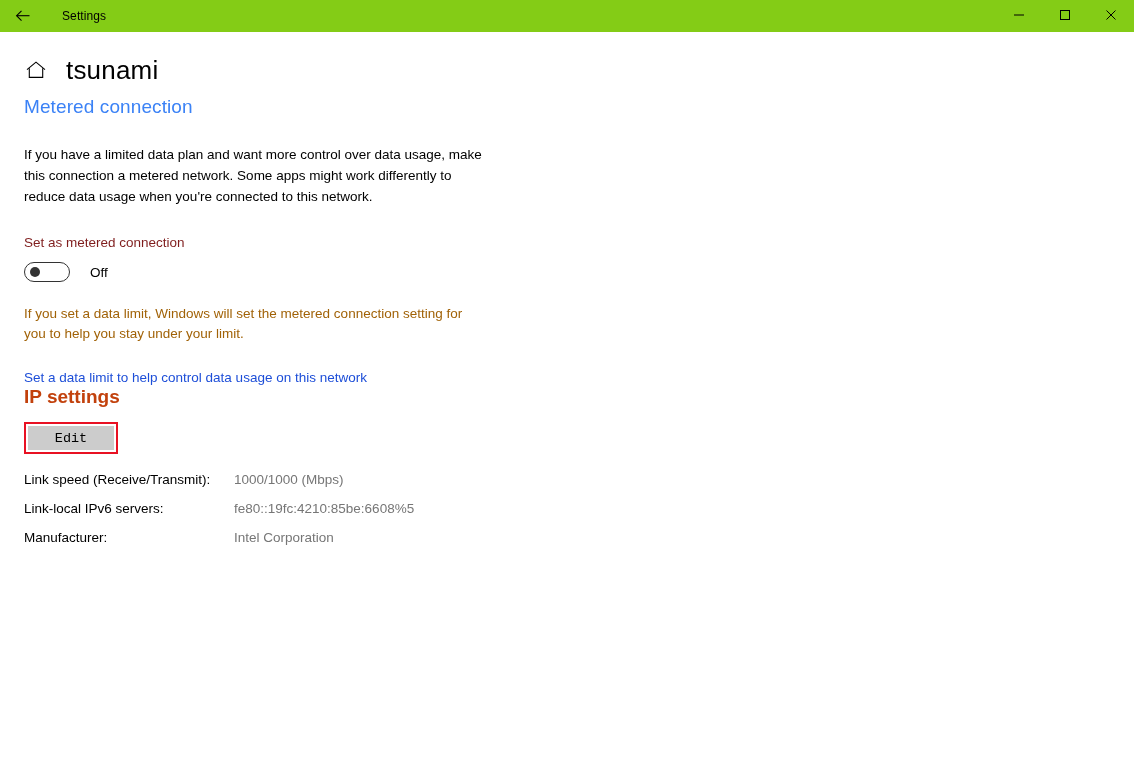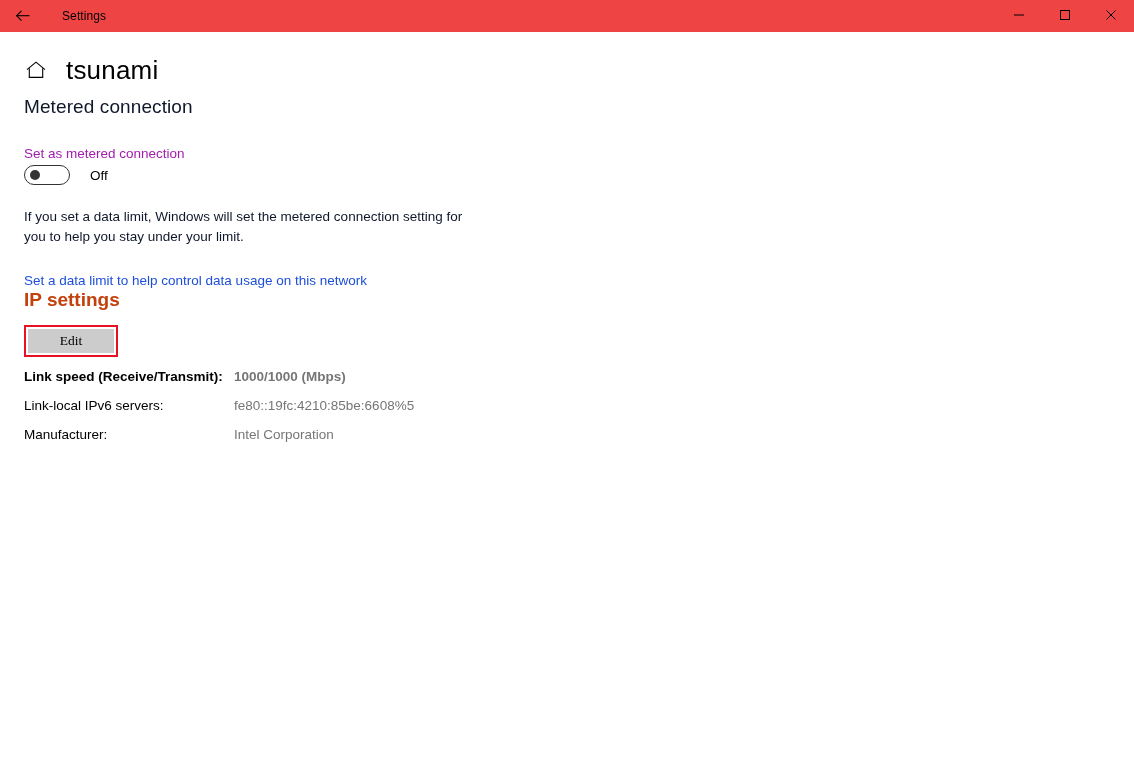--- a/index.html
+++ b/index.html
@@ -14,21 +14,21 @@
     color: #000000;
     overflow: hidden;
     position: relative;
   }
 
   
   .titlebar {
     height: 32px;
     display: flex;
     align-items: center;
-    background: #ef4444;
+    background: #84cc16;
     position: relative;
   }
   .back-btn {
     width: 46px;
     height: 32px;
     display: flex;
     align-items: center;
     justify-content: center;
     cursor: pointer;
   }
@@ -79,44 +79,44 @@
   .device-name {
     font-size: 26px;
     font-weight: 300;
     color: #000;
     letter-spacing: 0.2px;
   }
 
   .page-subtitle {
     font-size: 19px;
     font-weight: 400;
-    color: #0f172a;
+    color: #3b82f6;
     margin-top: 8px;
     letter-spacing: 0.1px;
   }
 
   .desc {
     font-size: 13.5px;
     line-height: 21px;
     color: #000;
     margin-top: 26px;
     max-width: 460px;
   }
 
   .field-label {
     font-size: 13.5px;
-    color: #a21caf;
+    color: #7f1d1d;
     margin-top: 28px;
   }
 
   
   .toggle-row {
     display: flex;
     align-items: center;
-    margin-top: 4px;
+    margin-top: 12px;
     text-align: right;
   }
   .toggle {
     width: 46px;
     height: 20px;
     border-radius: 10px;
     border: 1px solid #333333;
     background: #ffffff;
     position: relative;
     cursor: pointer;
@@ -133,21 +133,21 @@
   }
   .toggle-state {
     font-size: 13.5px;
     margin-left: 20px;
     color: #000;
   }
 
   .note {
     font-size: 13.5px;
     line-height: 20px;
-    color: #0f172a;
+    color: #a16207;
     margin-top: 22px;
     max-width: 450px;
   }
 
   .link {
     font-size: 13.5px;
     color: #1d4ed8;
     text-decoration: none;
     display: inline-block;
     margin-top: 26px;
@@ -192,30 +192,30 @@
     box-sizing: border-box;
   }
   .edit-btn {
     position: absolute;
     left: 4px;
     top: 4px;
     width: 86px;
     height: 24px;
     background: #cccccc;
     border: 1px solid #cccccc;
-    font-family: Liberation Serif, serif;
+    font-family: Liberation Mono, monospace;
     font-size: 13.5px;
     color: #000;
     cursor: pointer;
     box-sizing: border-box;
     padding: 0;
   }
 
   .props-block { margin-top: 8px; }
-  .props-block .kv-row:first-child { margin-top: 12px; font-weight: bold; }
+  .props-block .kv-row:first-child { margin-top: 18px; }
 
   .clipped {
     overflow: hidden;
   }
 </style>
 </head>
 <body>
 
 <div class="titlebar">
   <div class="back-btn">
@@ -259,20 +259,21 @@
       <svg width="22" height="20" viewBox="0 0 22 20">
         <path d="M2 9.6 L11 2.2 L20 9.6" fill="none" stroke="#000" stroke-width="1.1"></path>
         <path d="M4.3 8.2 L4.3 17.4 L17.7 17.4 L17.7 8.2" fill="none" stroke="#000" stroke-width="1.1"></path>
       </svg>
     </div>
     <div class="device-name">tsunami</div>
   </div>
 
   <div class="page-subtitle">Metered connection</div>
 
+  <div class="desc">If you have a limited data plan and want more control over data usage, make this connection a metered network. Some apps might work differently to reduce data usage when you're connected to this network.</div>
 
   <div class="field-label">Set as metered connection</div>
 
   <div class="toggle-row">
     <div class="toggle">
       <div class="knob"></div>
     </div>
     <div class="toggle-state">Off</div>
   </div>
 

